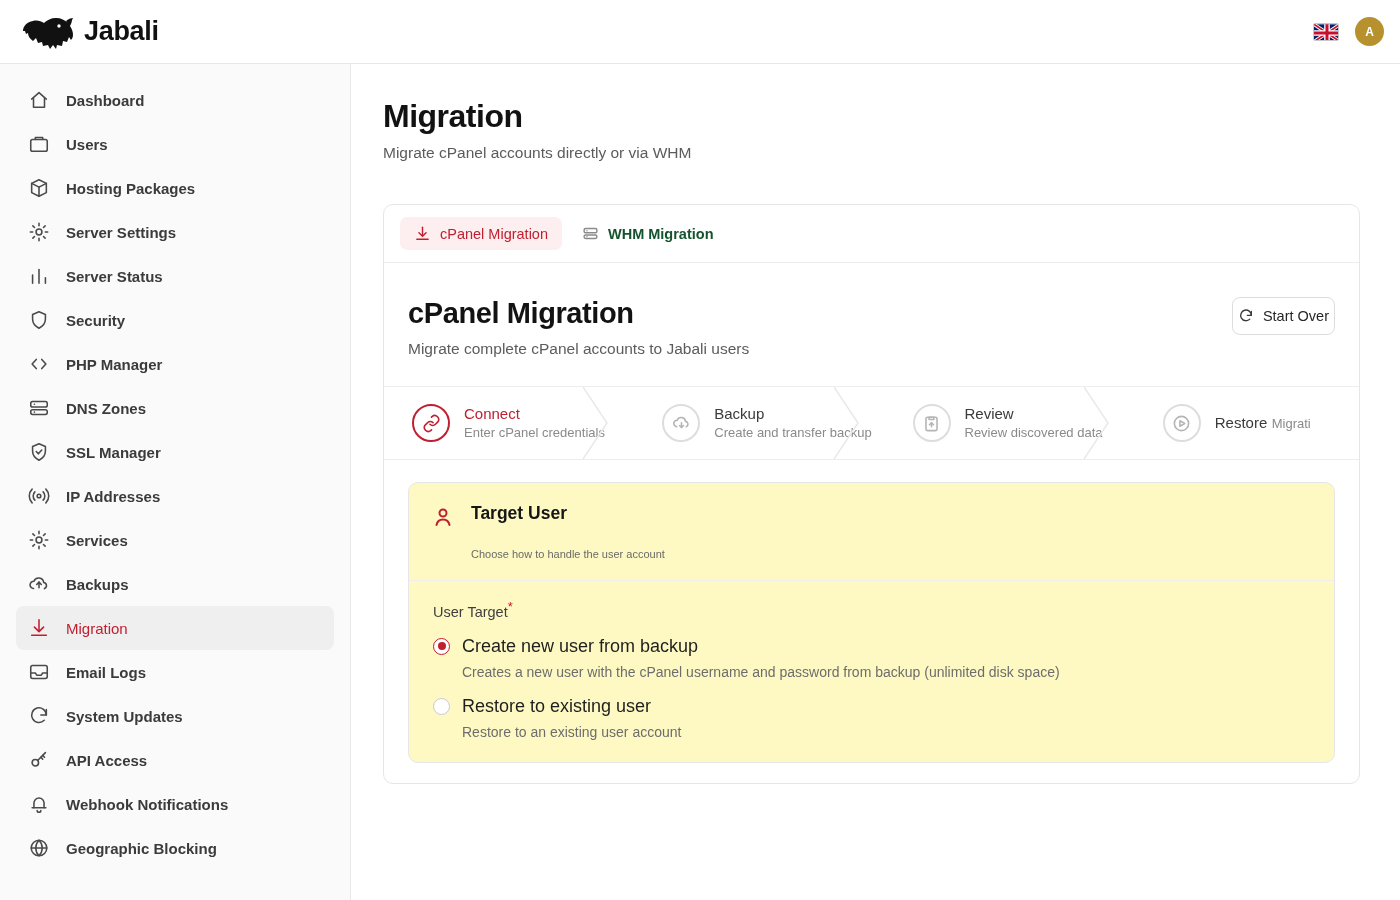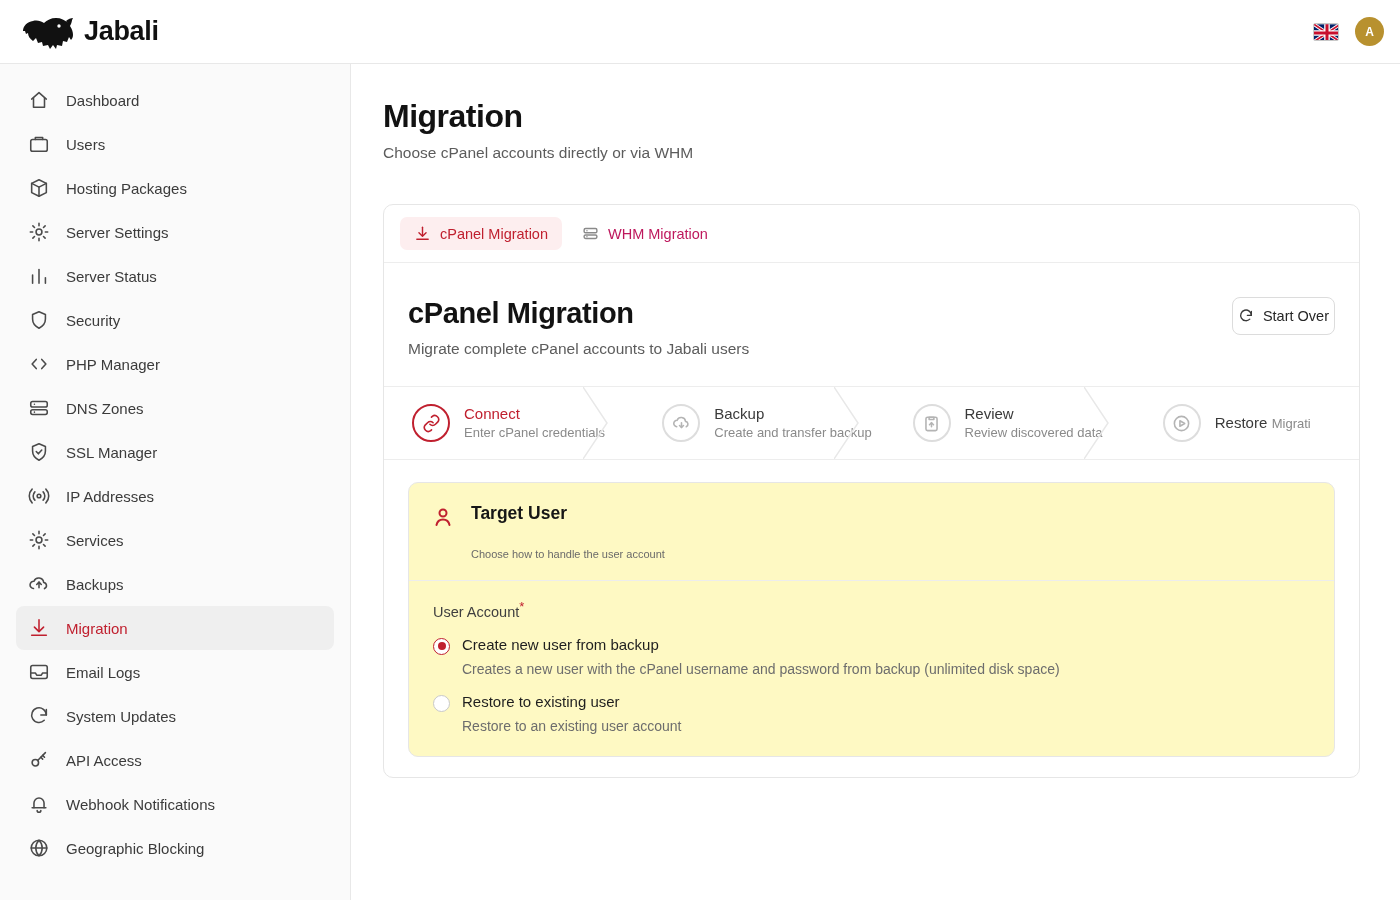--- a/index.html
+++ b/index.html
@@ -54,20 +54,21 @@
   }
   .nav-item {
     display: flex; align-items: center; gap: 16px;
     height: 44px;
     margin: 0 16px 0 16px;
     padding: 0 12px;
     border-radius: 8px;
     color: #3b3b3b;
     font-size: 15px;
     cursor: pointer;
+    font-weight: bold;
   }
   .nav-item .ico { width: 22px; height: 22px; flex: 0 0 22px; color: #4a4a4a; display: block; }
   .nav-item.active {
     background: #efefef;
     color: #c0202f;
     font-weight: 500;
   }
   .nav-item.active .ico { color: #c0202f; }
 
   
@@ -90,22 +91,23 @@
   .tabs {
     display: flex; align-items: center; gap: 6px;
     padding: 12px 16px;
     border-bottom: 1px solid #ededed;
   }
   .tab {
     display: flex; align-items: center; gap: 9px;
     padding: 8px 14px;
     border-radius: 7px;
     font-size: 14.5px;
-    color: #be185d;
+    color: #14532d;
     cursor: pointer;
+    font-weight: bold;
   }
   .tab .ico { width: 17px; height: 17px; display: block; }
   .tab.active { background: #fdeeef; color: #c0202f; font-weight: 500; }
 
   .section { padding: 34px 24px 0 24px; }
   .section-head { display: flex; align-items: flex-start; }
   .section-title { font-size: 29px; font-weight: bold; letter-spacing: -0.4px; color: #121212; }
   .section-sub { font-size: 15.5px; color: #5c5c5c; margin-top: 10px; }
   .btn-start-over {
     margin-left: auto;
@@ -178,21 +180,21 @@
   .radio {
     width: 17px; height: 17px; flex: 0 0 17px; border-radius: 50%;
     border: 1.5px solid #c9c9c9; background: #fff; margin-top: 2px;
     display: flex; align-items: center; justify-content: center;
     cursor: pointer;
   }
   .radio.checked { border-color: #c0202f; }
   .radio.checked::after {
     content: ""; width: 8px; height: 8px; border-radius: 50%; background: #c0202f;
   }
-  .radio-main { font-size: 15px; color: #1f1f1f; }
+  .radio-main { font-size: 18px; color: #1f1f1f; }
   .radio-desc { font-size: 14px; color: #6d6d6d; margin-top: 7px; }
 </style>
 </head>
 <body>
 
 <div class="app">
 
   <div class="topbar">
     <div class="brand">
       <span class="brand-logo">
@@ -353,21 +355,21 @@
               <circle cx="12" cy="12" r="8.5"></circle>
               <path d="M3.5 12h17"></path>
               <path d="M12 3.5c2.4 2.4 3.5 5.4 3.5 8.5S14.4 18.1 12 20.5c-2.4-2.4-3.5-5.4-3.5-8.5S9.6 5.9 12 3.5z"></path>
             </svg></span>
           <span>Geographic Blocking</span>
         </div>
       </nav>
 
     <main class="main">
       <h1 class="page-title">Migration</h1>
-      <div class="page-sub">Choose cPanel accounts directly or via WHM</div>
+      <div class="page-sub">Migrate cPanel accounts directly or via WHM</div>
 
       <section class="card">
 
         <div class="tabs">
           <div class="tab active">
             <span class="ico">
               <svg viewBox="0 0 24 24" width="17" height="17" fill="none" stroke="#c0202f" stroke-width="2" stroke-linecap="round" stroke-linejoin="round">
                   <path d="M12 3v12"></path>
                   <path d="M7 11l5 5 5-5"></path>
                   <path d="M4 20h16"></path>
@@ -497,21 +499,21 @@
                     <path d="M5.5 20c.7-3.5 3.4-5.5 6.5-5.5s5.8 2 6.5 5.5"></path>
                   </svg>
               </span>
               <span>
                 <span class="p-title">Target User</span>
                 <div class="p-sub">Choose how to handle the user account</div>
               </span>
             </div>
             <div class="panel-body">
               <div class="field-label">
-                <span>User Account</span><span class="req">*</span>
+                <span>User Target</span><span class="req">*</span>
               </div>
 
               <div class="radio-row">
                 <span class="radio checked"></span>
                 <span>
                   <span class="radio-main">Create new user from backup</span>
                   <div class="radio-desc">Creates a new user with the cPanel username and password from backup (unlimited disk space)</div>
                 </span>
               </div>
 

